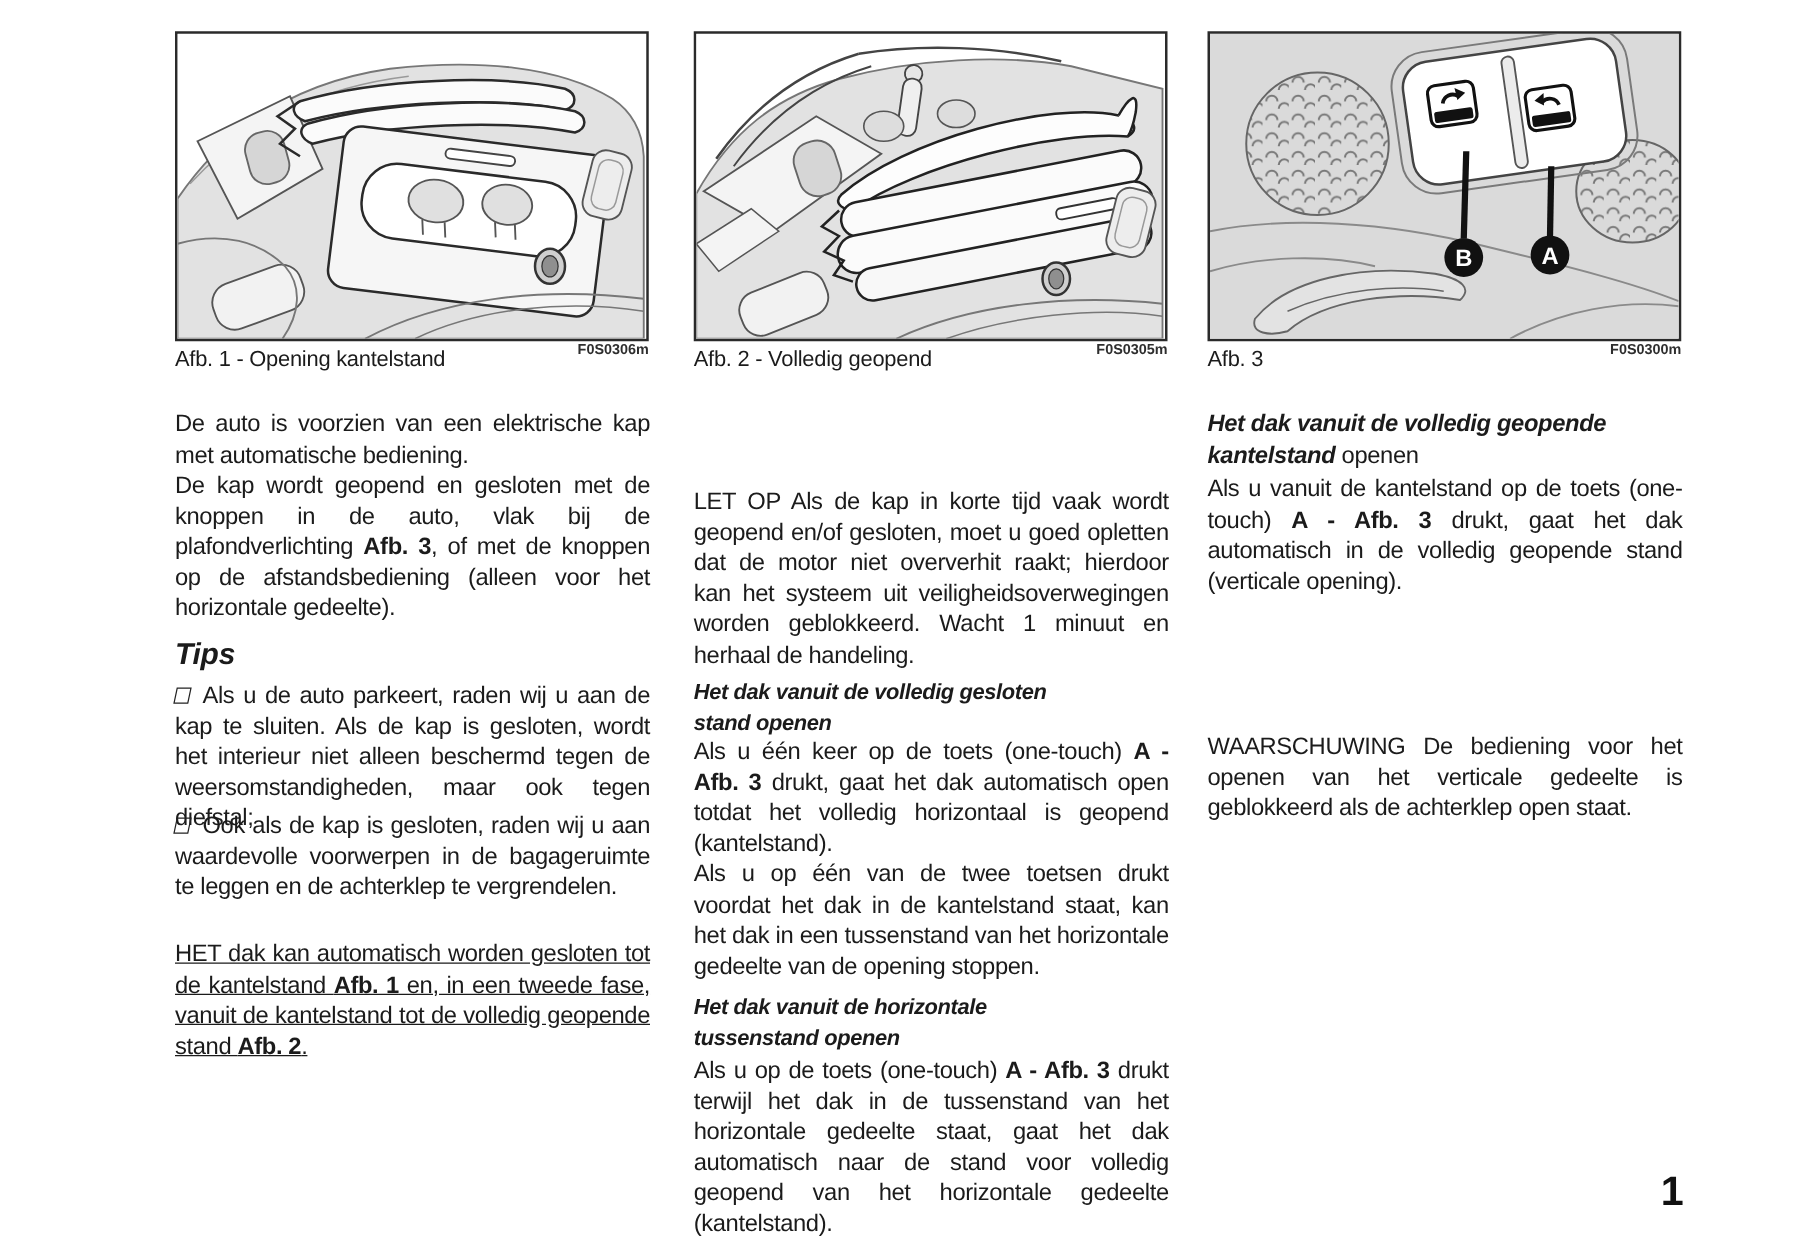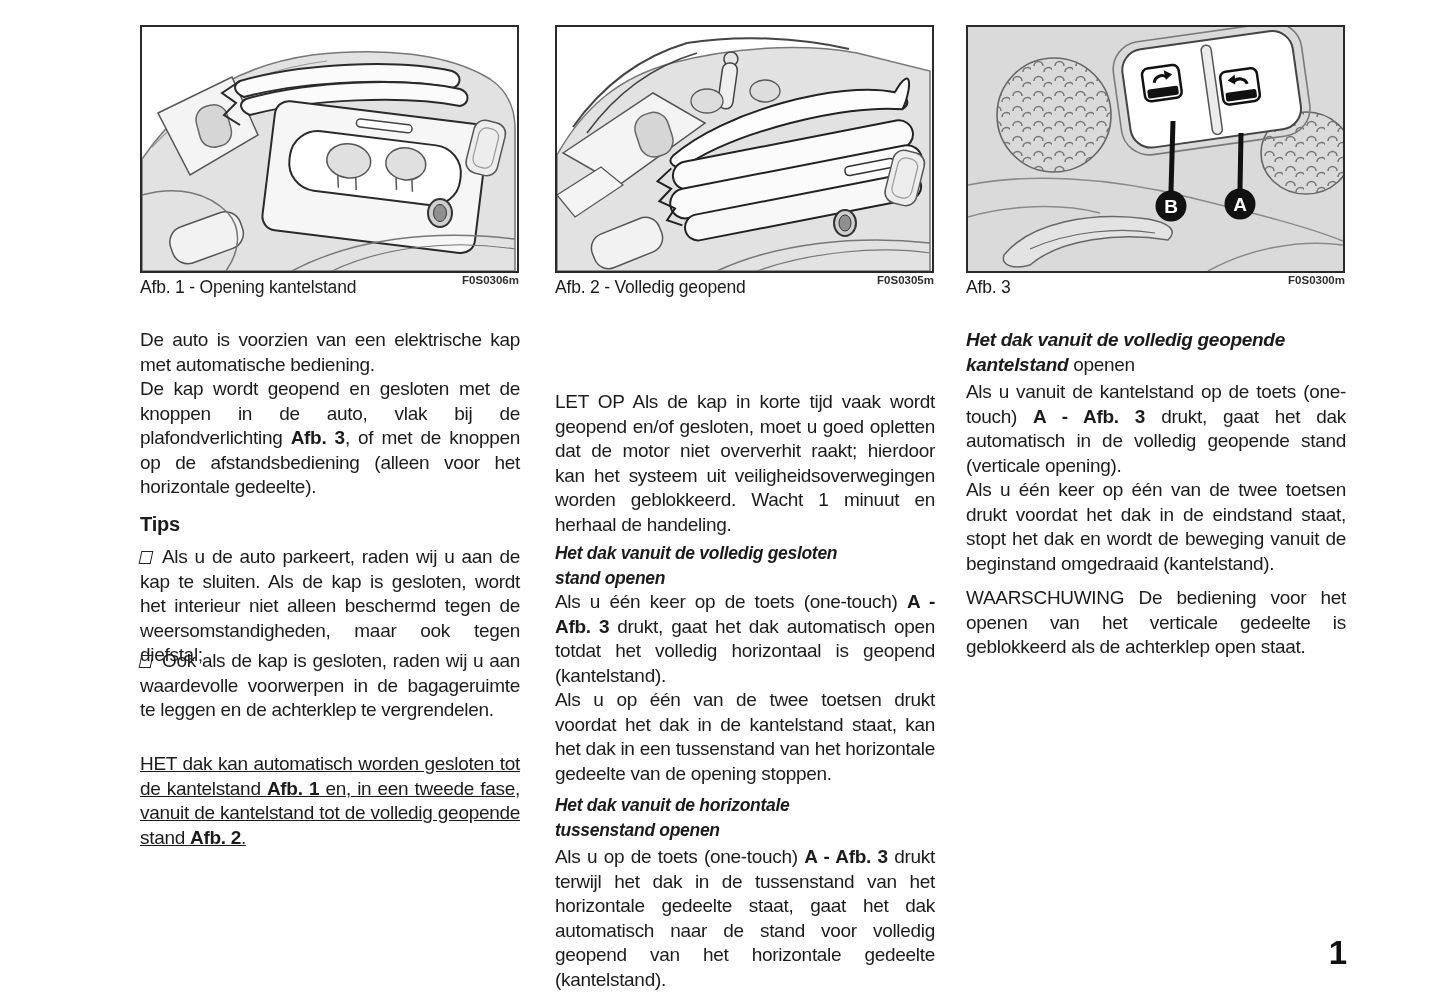--- a/index.html
+++ b/index.html
@@ -18,21 +18,21 @@
           justify-content:space-between;align-items:flex-start;}
   .cap{font-size:17.5px;letter-spacing:-0.2px;padding-top:3px;}
   .figcode{font-size:11.5px;color:#2e2e2e;letter-spacing:0;font-weight:bold;}
   
   .tb{position:absolute;width:380px;font-size:19px;line-height:24.5px;
       letter-spacing:-0.3px;text-align:justify;white-space:pre-line;}
   .h2{font-size:20px;font-weight:bold;line-height:25.5px;letter-spacing:-0.2px;
       text-align:left;white-space:pre-line;}
   .h3{font-size:17.5px;font-weight:bold;font-style:italic;line-height:25px;
       text-align:left;white-space:pre-line;}
-  .tips{font-size:20px;font-weight:bold;letter-spacing:-0.2px;}
+  .tips{font-size:24px;font-weight:bold;letter-spacing:-0.2px;font-style:italic;}
   .b{font-weight:bold;}
   .bi{font-weight:bold;font-style:italic;}
   .bullet-icon{display:inline-block;width:10px;height:11px;border:1.7px solid #222;
       transform:skewX(-12deg);margin-right:10px;vertical-align:baseline;
       position:relative;top:1px;}
   .pageno{position:absolute;left:1300px;top:934px;width:47px;text-align:right;
       font-size:33px;font-weight:bold;color:#111;}
   
   .t-intro{top:328px;}
   .t-tips{top:512px;}
@@ -199,18 +199,18 @@
 stand openen</div>
   <div class="tb c2 t-par21"><span>Als u één keer op de toets (one-touch) </span><span class="b">A - Afb. 3</span><span> drukt, gaat het dak automatisch open totdat het volledig horizontaal is geopend (kantelstand).
 </span><span>Als u op één van de twee toetsen drukt voordat het dak in de kantelstand staat, kan het dak in een tussenstand van het horizontale gedeelte van de opening stoppen.</span></div>
   <div class="tb h3 c2 t-sub22">Het dak vanuit de horizontale
 tussenstand openen</div>
   <div class="tb c2 t-par22"><span>Als u op de toets (one-touch) </span><span class="b">A - Afb. 3</span><span> drukt terwijl het dak in de tussenstand van het horizontale gedeelte staat, gaat het dak automatisch naar de stand voor volledig geopend van het horizontale gedeelte (kantelstand).</span></div>
 
   <div class="tb c3 t-sub31"><span class="bi">Het dak vanuit de volledig geopende
 kantelstand</span><span> openen</span></div>
   <div class="tb c3 t-par31"><span>Als u vanuit de kantelstand op de toets (one-touch) </span><span class="b">A - Afb. 3</span><span> drukt, gaat het dak automatisch in de volledig geopende stand (verticale opening).
-</span><span>Als u één keer op één van de twee toetsen drukt voordat het dak in de eindstand staat, stopt het dak en wordt de beweging vanuit de beginstand omgedraaid (kantelstand).</span></div>
+</span></div>
   <div class="tb c3 t-warn3"><span>WAARSCHUWING De bediening voor het openen van het verticale gedeelte is geblokkeerd als de achterklep open staat.</span></div>
 
   <div class="pageno">1</div>
 
 </div>
 
 </body></html>

